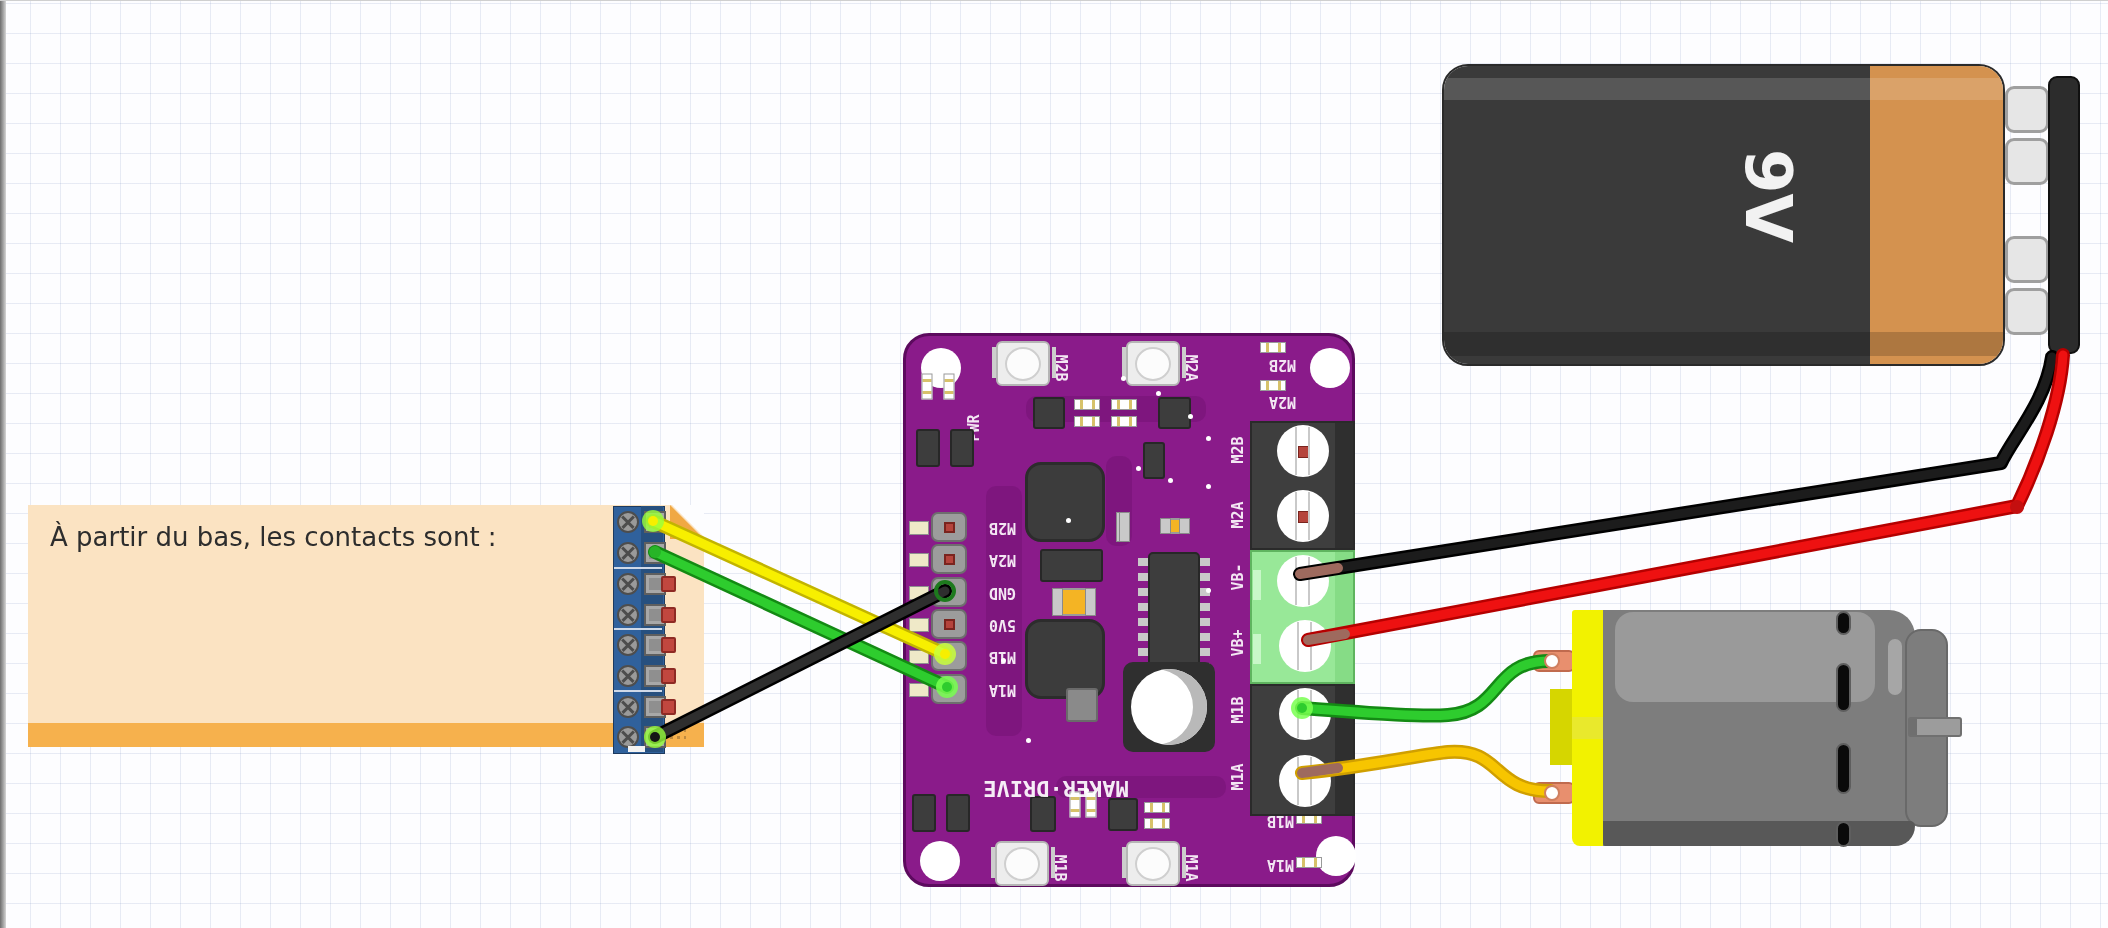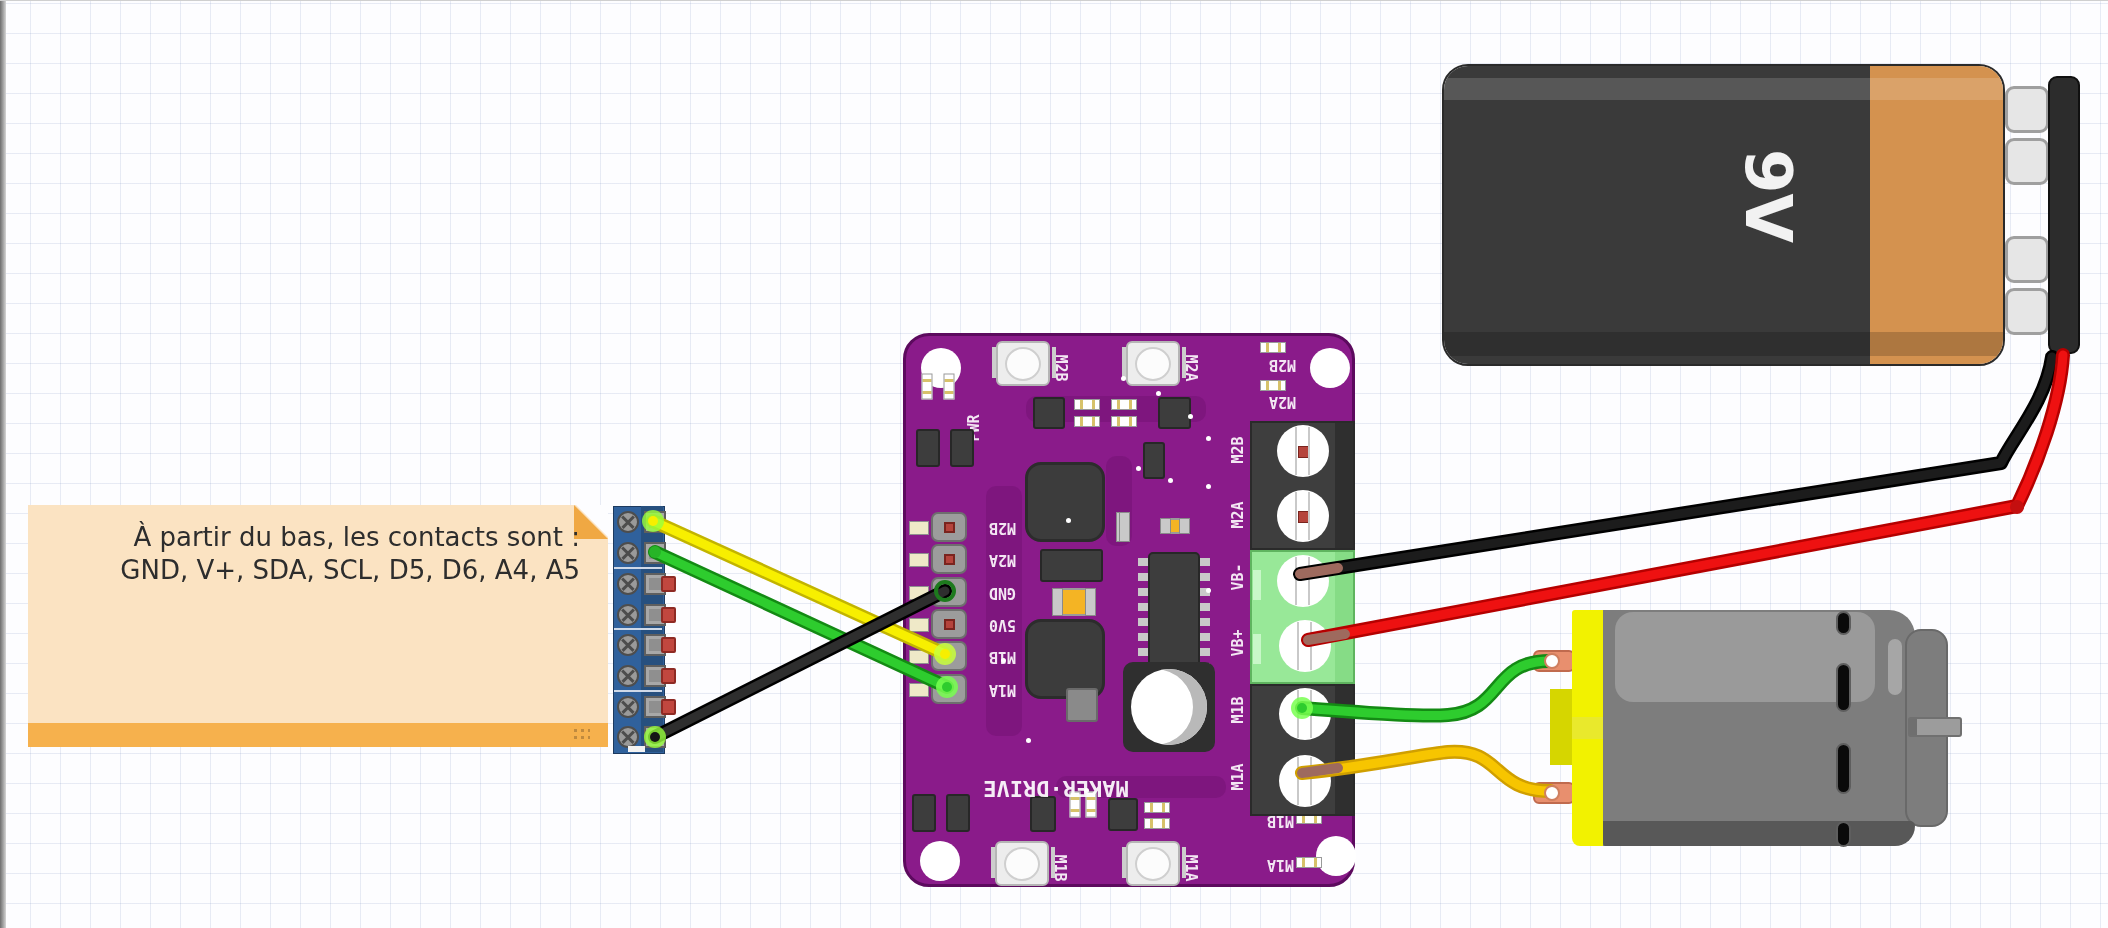--- a/index.html
+++ b/index.html
@@ -5,21 +5,21 @@
   html,body{margin:0;padding:0;background:#fff;font-family:"DejaVu Sans",sans-serif;}
   #canvas{position:relative;width:2108px;height:928px;overflow:hidden;
     background-color:#fdfdff;
     background-image:linear-gradient(rgba(100,125,180,.14) 1px,transparent 1px),
                      linear-gradient(90deg,rgba(100,125,180,.14) 1px,transparent 1px);
     background-size:30px 30px;background-position:0 2px;border-top:1px solid #cfcfcf;}
   .a{position:absolute;}
   
   .edgebar{left:0;top:0;width:6px;height:928px;background:linear-gradient(90deg,#6e6e6e,#a5a5a5 55%,#d6d6d6);}
   
-  .note{left:28px;top:504px;width:580px;height:242px;background:#fbe3c2;text-align:right;}
+  .note{left:28px;top:504px;width:676px;height:242px;background:#fbe3c2;}
   .note-fold{right:0;top:0;width:34px;height:34px;background:#f0a843;clip-path:polygon(0 0,100% 100%,0 100%);}
   .note-cut{right:0;top:0;width:34px;height:34px;background:#fdfdff;clip-path:polygon(2px 0,100% 0,100% calc(100% - 2px));}
   .note-bar{left:0;bottom:0;width:100%;height:24px;background:#f6b14d;}
   .note-text{left:22px;top:16px;width:530px;font-size:26px;line-height:33px;color:#2d2d2d;}
   .grip{right:18px;bottom:4px;width:18px;height:16px;
     background-image:radial-gradient(#c08a3e 1.6px,transparent 1.8px);background-size:7px 7px;}
   
   .strip{left:613px;top:505px;width:59px;height:246px;}
   .strip-body{left:0;top:0;width:50px;height:246px;background:#30619c;border:1px solid #1d3a5f;}
   .strip-col{left:28px;top:0;width:22px;height:246px;background:#27507f;}
@@ -93,21 +93,20 @@
 <div id="canvas">
   <div class="a edgebar"></div>
 
   <div class="a note">
     <div class="a note-cut"></div>
     <div class="a note-fold"></div>
     <div class="a note-bar"></div>
     <div class="a grip"></div>
     <div class="a note-text">
       <div>À partir du bas, les contacts sont :</div>
-      <div>GND, V+, SDA, SCL, D5, D6, A4, A5</div>
     </div>
   </div>
 
   <div class="a strip">
     <div class="a strip-body"></div>
     <div class="a strip-col"></div>
     <div class="a strip-gap" style="top:61px"></div>
     <div class="a strip-gap" style="top:122px"></div>
     <div class="a strip-gap" style="top:184px"></div>
 

